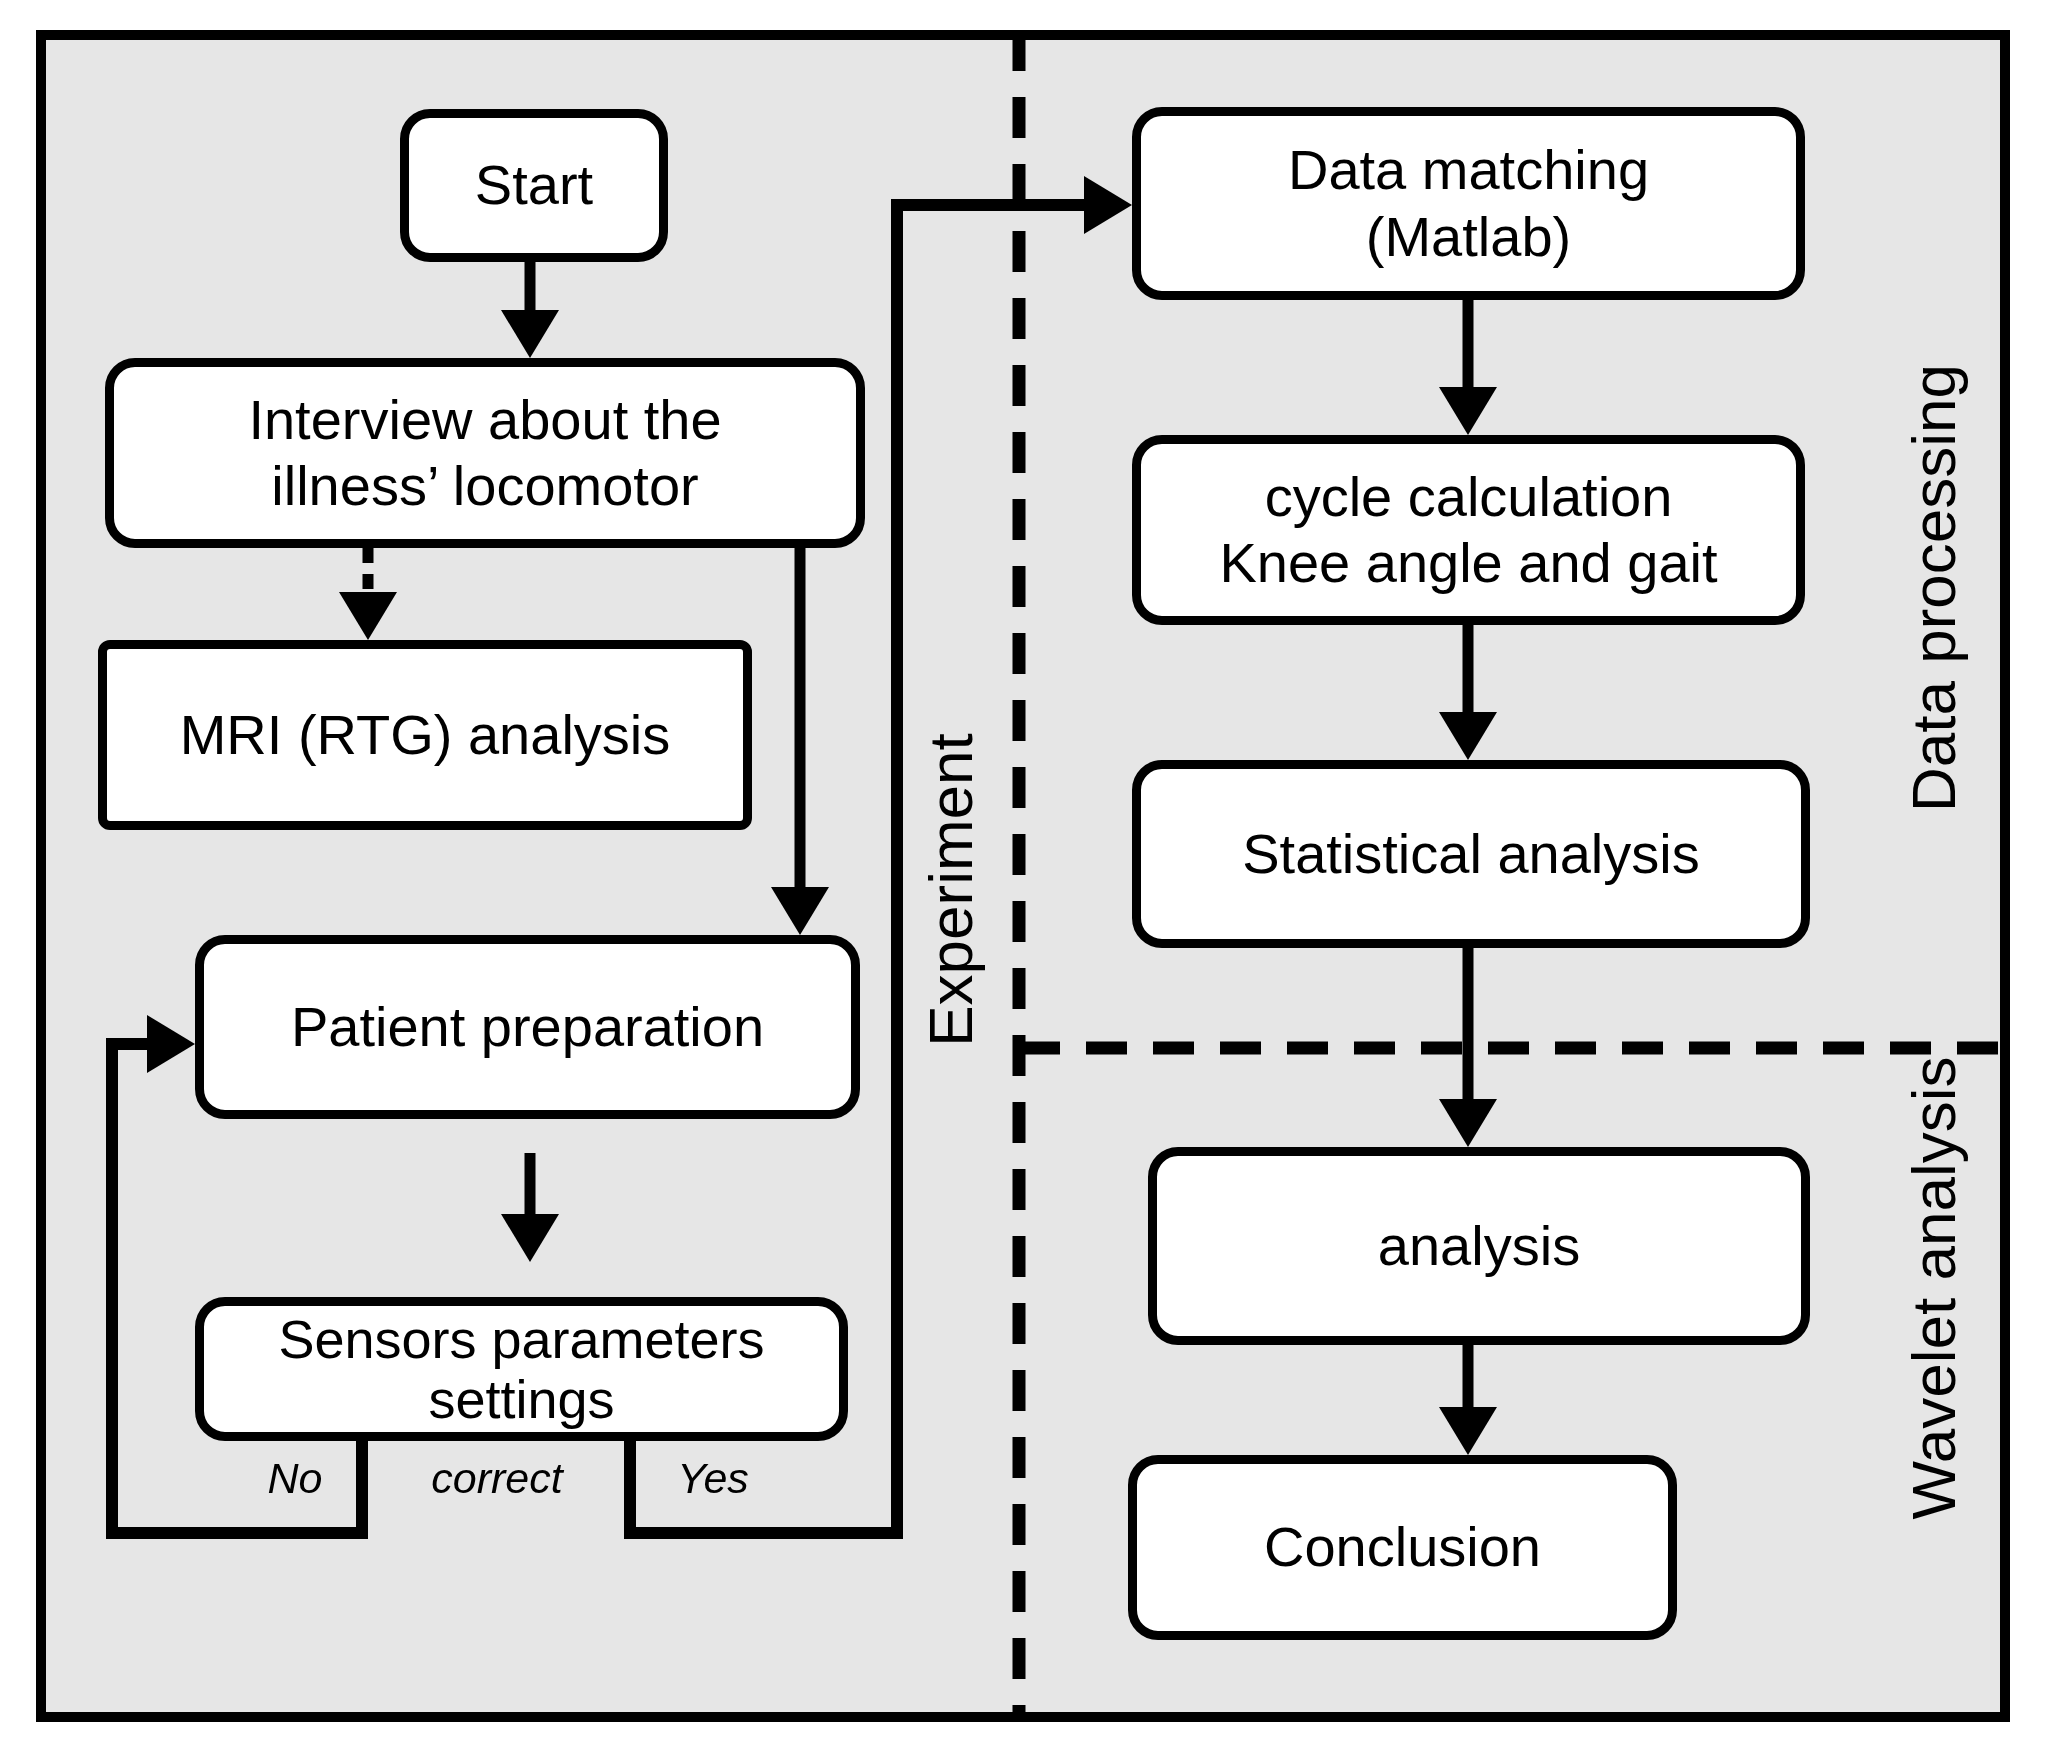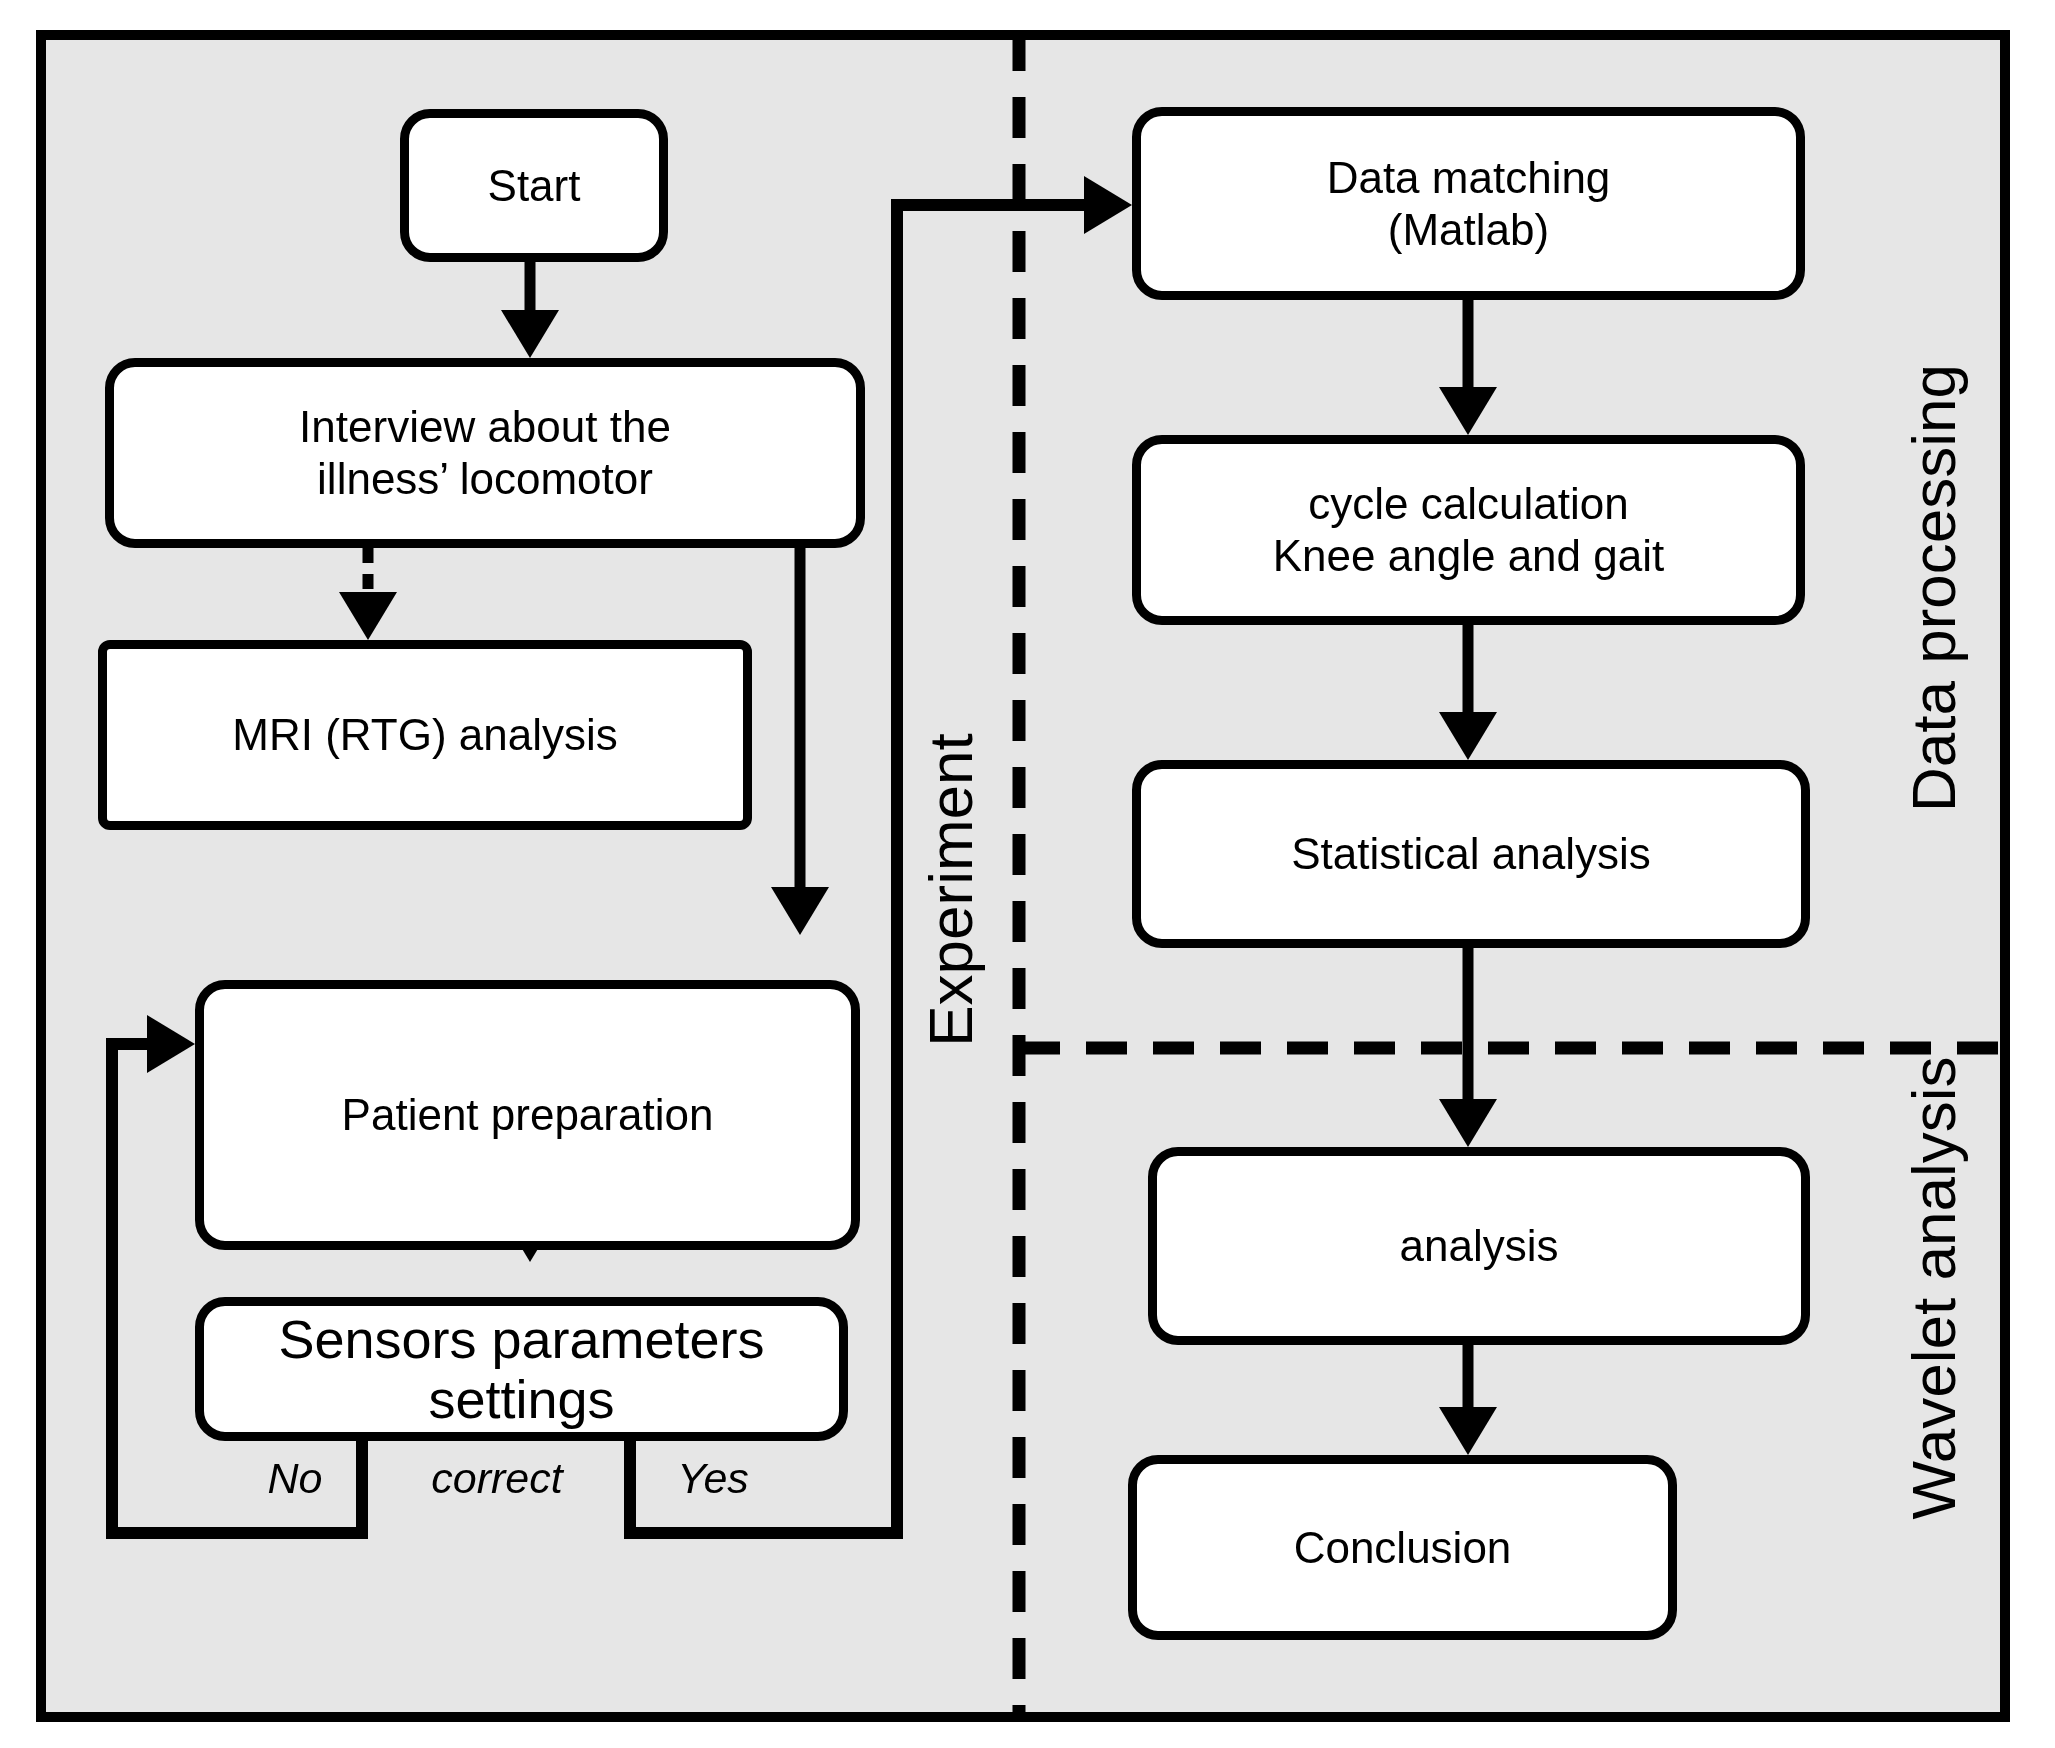--- a/index.html
+++ b/index.html
@@ -11,27 +11,27 @@
   .frame {
     position:absolute; left:36px; top:30px; width:1974px; height:1692px;
     box-sizing:border-box; border:10px solid #000; background:#e6e6e6;
     z-index:0;
   }
   .wires { position:absolute; left:0; top:0; width:2055px; height:1748px; z-index:1; }
   .node {
     position:absolute; box-sizing:border-box;
     background:#ffffff; border:9px solid #000; border-radius:30px;
     display:flex; flex-direction:column; justify-content:center; align-items:center;
-    text-align:center; font-size:44px; line-height:1.18; z-index:2;
+    text-align:center; font-size:56px; line-height:1.18; z-index:2;
     white-space:nowrap;
   }
   .node-start        { left:400px;  top:109px;  width:268px; height:153px; }
   .node-interview    { left:105px;  top:358px;  width:760px; height:190px; }
   .node-mri          { left:98px;   top:640px;  width:654px; height:190px;border-radius:12px; }
-  .node-patient      { left:195px;  top:935px;  width:665px; height:270px;margin-top:45px; }
+  .node-patient      { left:195px;  top:935px;  width:665px; height:184px; }
   .node-sensors      { left:195px;  top:1262px; width:653px; height:144px; font-size:54px; line-height:1.12;margin-top:35px; }
   .node-data-matching{ left:1132px; top:107px;  width:673px; height:193px; }
   .node-knee         { left:1132px; top:435px;  width:673px; height:190px; }
   .node-statistical  { left:1132px; top:760px;  width:678px; height:188px; }
   .node-wavelet      { left:1148px; top:1147px; width:662px; height:198px; }
   .node-conclusion   { left:1128px; top:1455px; width:549px; height:185px; }
   .decision-label {
     position:absolute; z-index:2; font-size:43px; white-space:nowrap;
     transform:translate(-50%,-50%);
     font-style:italic;

